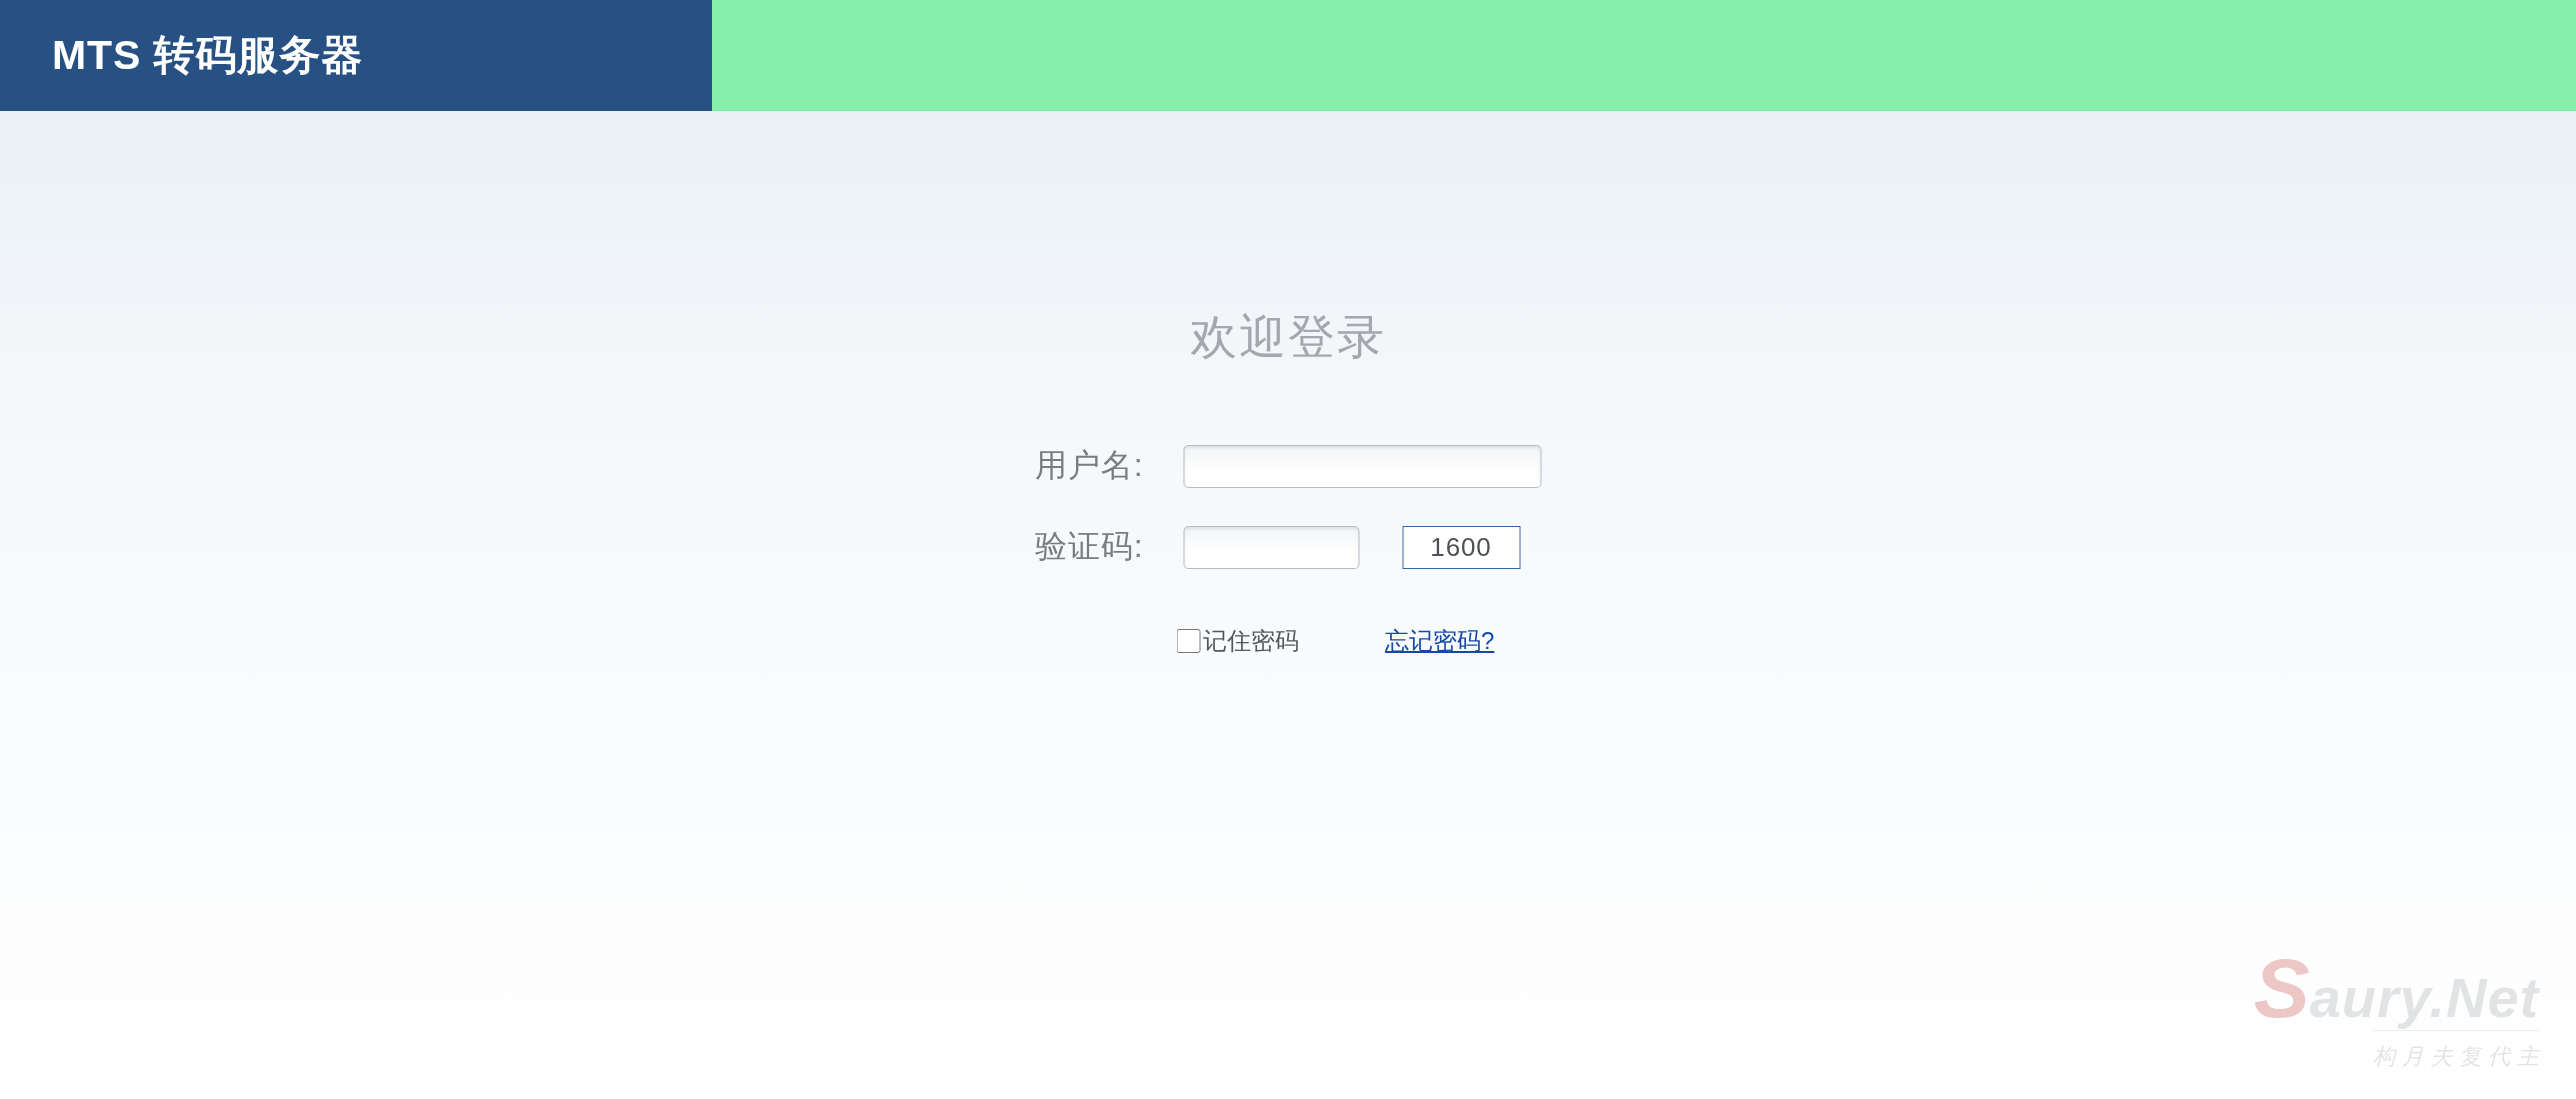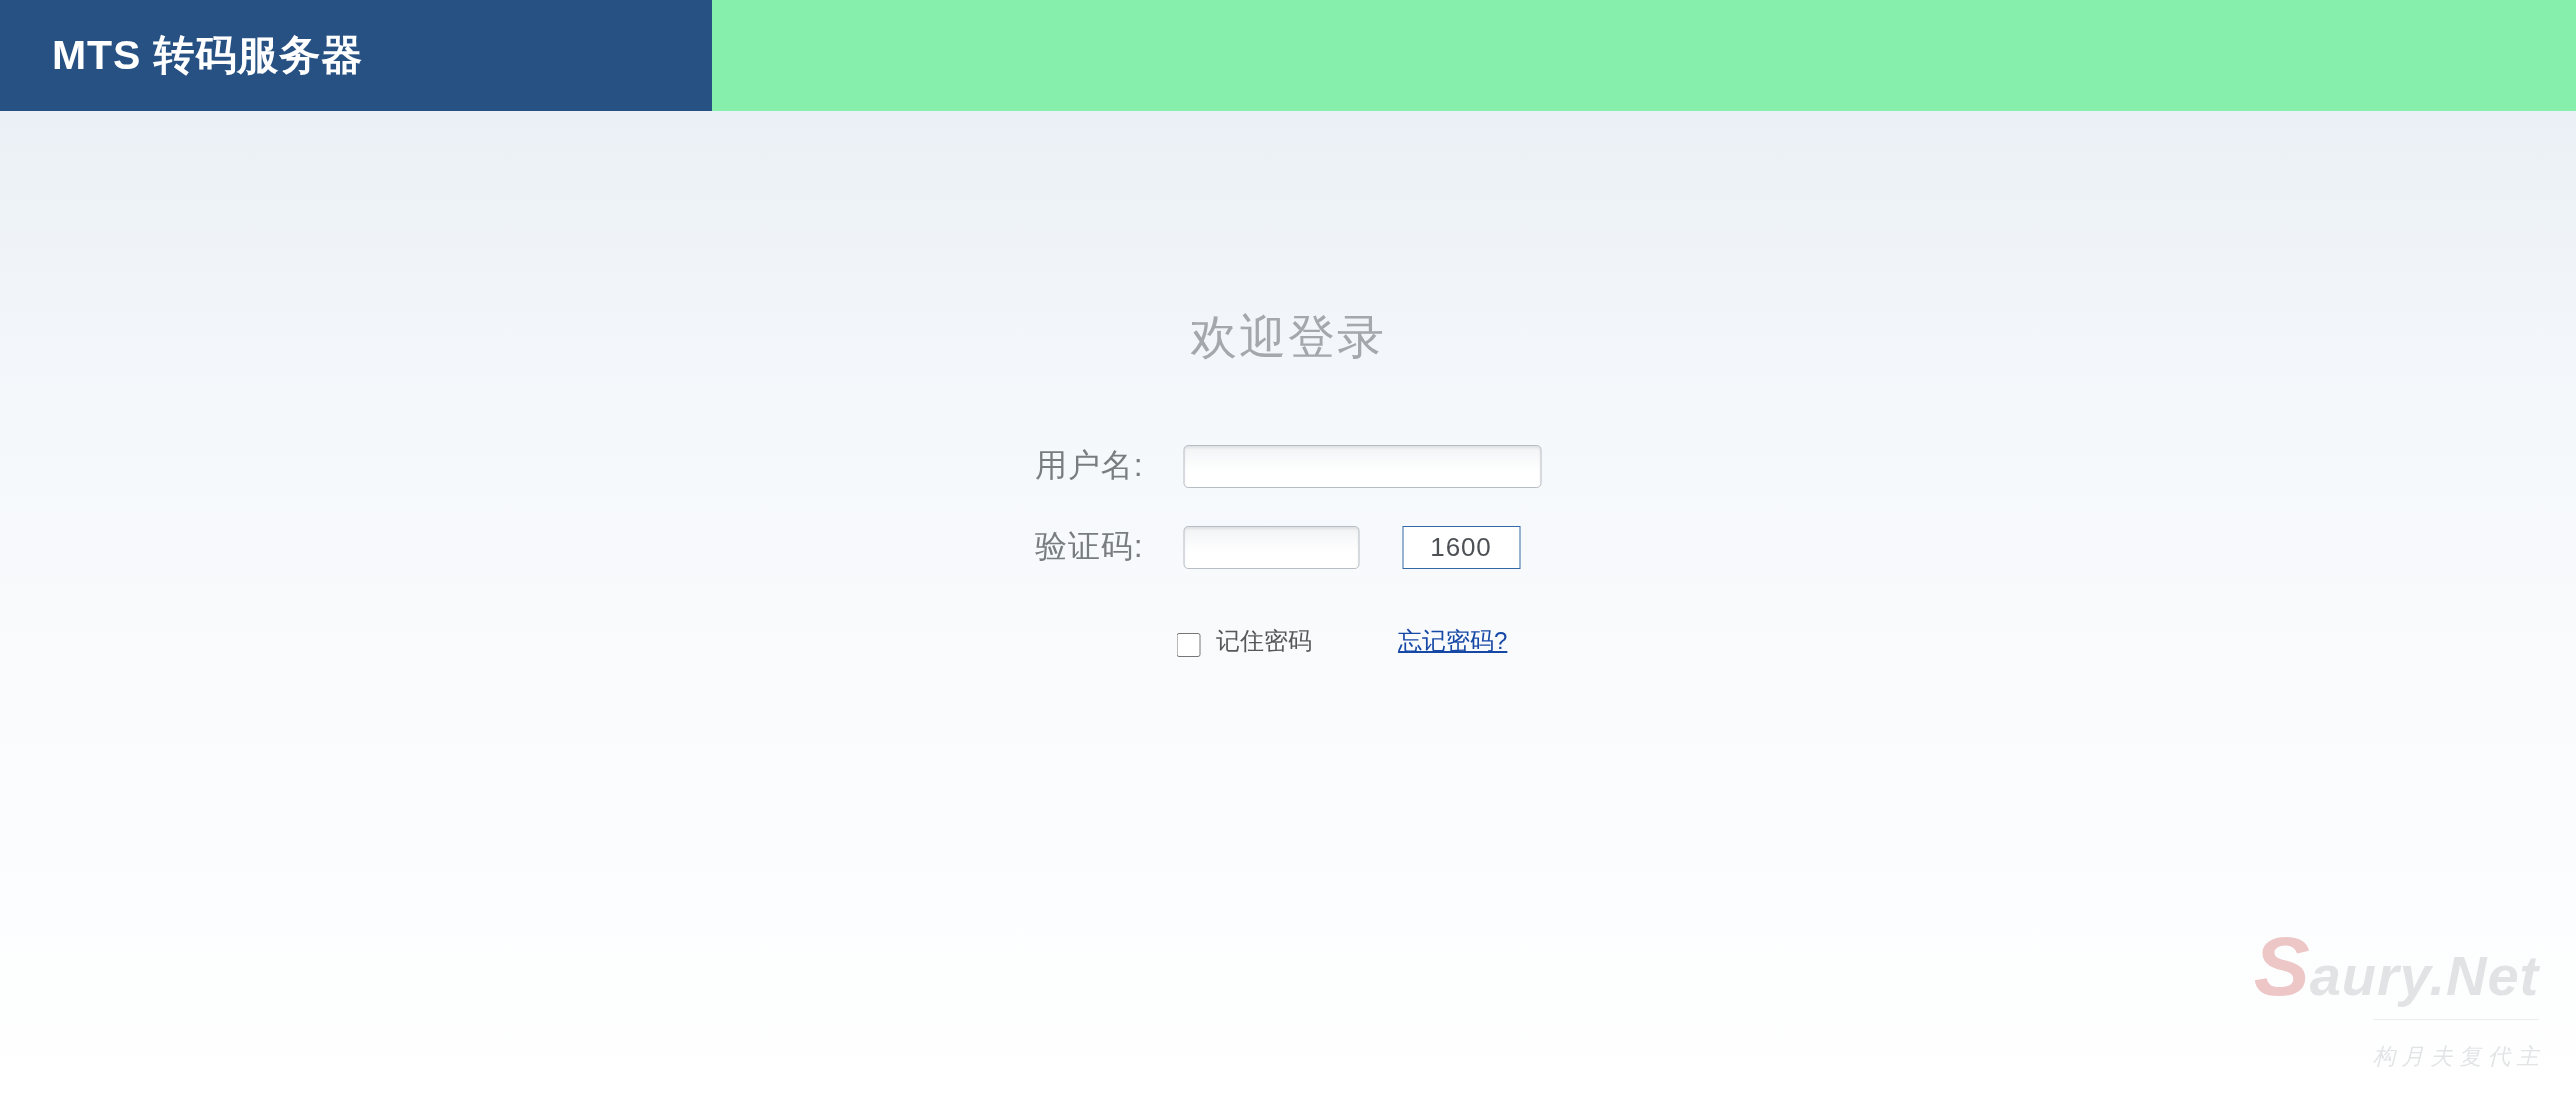--- a/index.html
+++ b/index.html
@@ -46,21 +46,21 @@
       margin-left: 43px;
       width: 118px; height: 43px;
       border: 1.9px solid #3268a6;
       background: #fff;
       display: flex; align-items: center; justify-content: center;
       color: #4d5054; font-size: 26px; letter-spacing: 0.9px;
       cursor: pointer;
     }
 
     .extras { display: flex; align-items: center; margin-top: 19px; margin-left: 141px; gap: 86px; }
-    .remember { display: flex; align-items: flex-end; gap: 16px; color: #55585a; font-size: 24px; }
+    .remember { display: flex; align-items: center; gap: 3px; color: #55585a; font-size: 24px; }
     .remember input { width: 24px; height: 24px; border: 0.9px solid #999; border-radius: 3.7px; }
     .forgot { color: #1648a6; font-size: 24px; text-decoration: underline; cursor: pointer; }
 
     .login-btn {
       margin-left: 47px;
       width: 245px; height: 124px;
       border: 0.9px solid #2b508a;
       background: linear-gradient(to bottom, #4f86c8 0%, #3a6fb2 48%, #285593 100%);
       color: #fff; font-size: 39px; letter-spacing: 5.6px;
       box-shadow: 0 3.7px 0 rgba(0,0,0,0.25), 3.7px 3.7px 0 rgba(0,0,0,0.25);
@@ -69,21 +69,21 @@
     }
 
     .watermark {
       position: absolute; right: 37px; bottom: 28px;
       display: flex; flex-direction: column; align-items: flex-end;
       opacity: 0.28;
     }
     .wm-main { display: flex; align-items: baseline; font-weight: bold; }
     .wm-s { font-size: 84px; color: #c63a3a; font-style: italic; line-height: 0.8; }
     .wm-rest { font-size: 56px; color: #9aa0a5; font-style: italic; letter-spacing: 0.9px; }
-    .wm-sub { font-size: 22.5px; color: #9aa0a5; font-style: italic; margin-top: 11px; border-top: 0.9px solid #c0c4c8; padding-top: 21px; }
+    .wm-sub { font-size: 22.5px; color: #9aa0a5; font-style: italic; margin-top: 0; border-top: 0.9px solid #c0c4c8; padding-top: 10px; }
   </style>
 </head>
 <body>
 
 <div class="page">
   <div class="header-bar">
     <div class="header-left">
       <span class="header-title">MTS 转码服务器</span>
     </div>
   </div>

